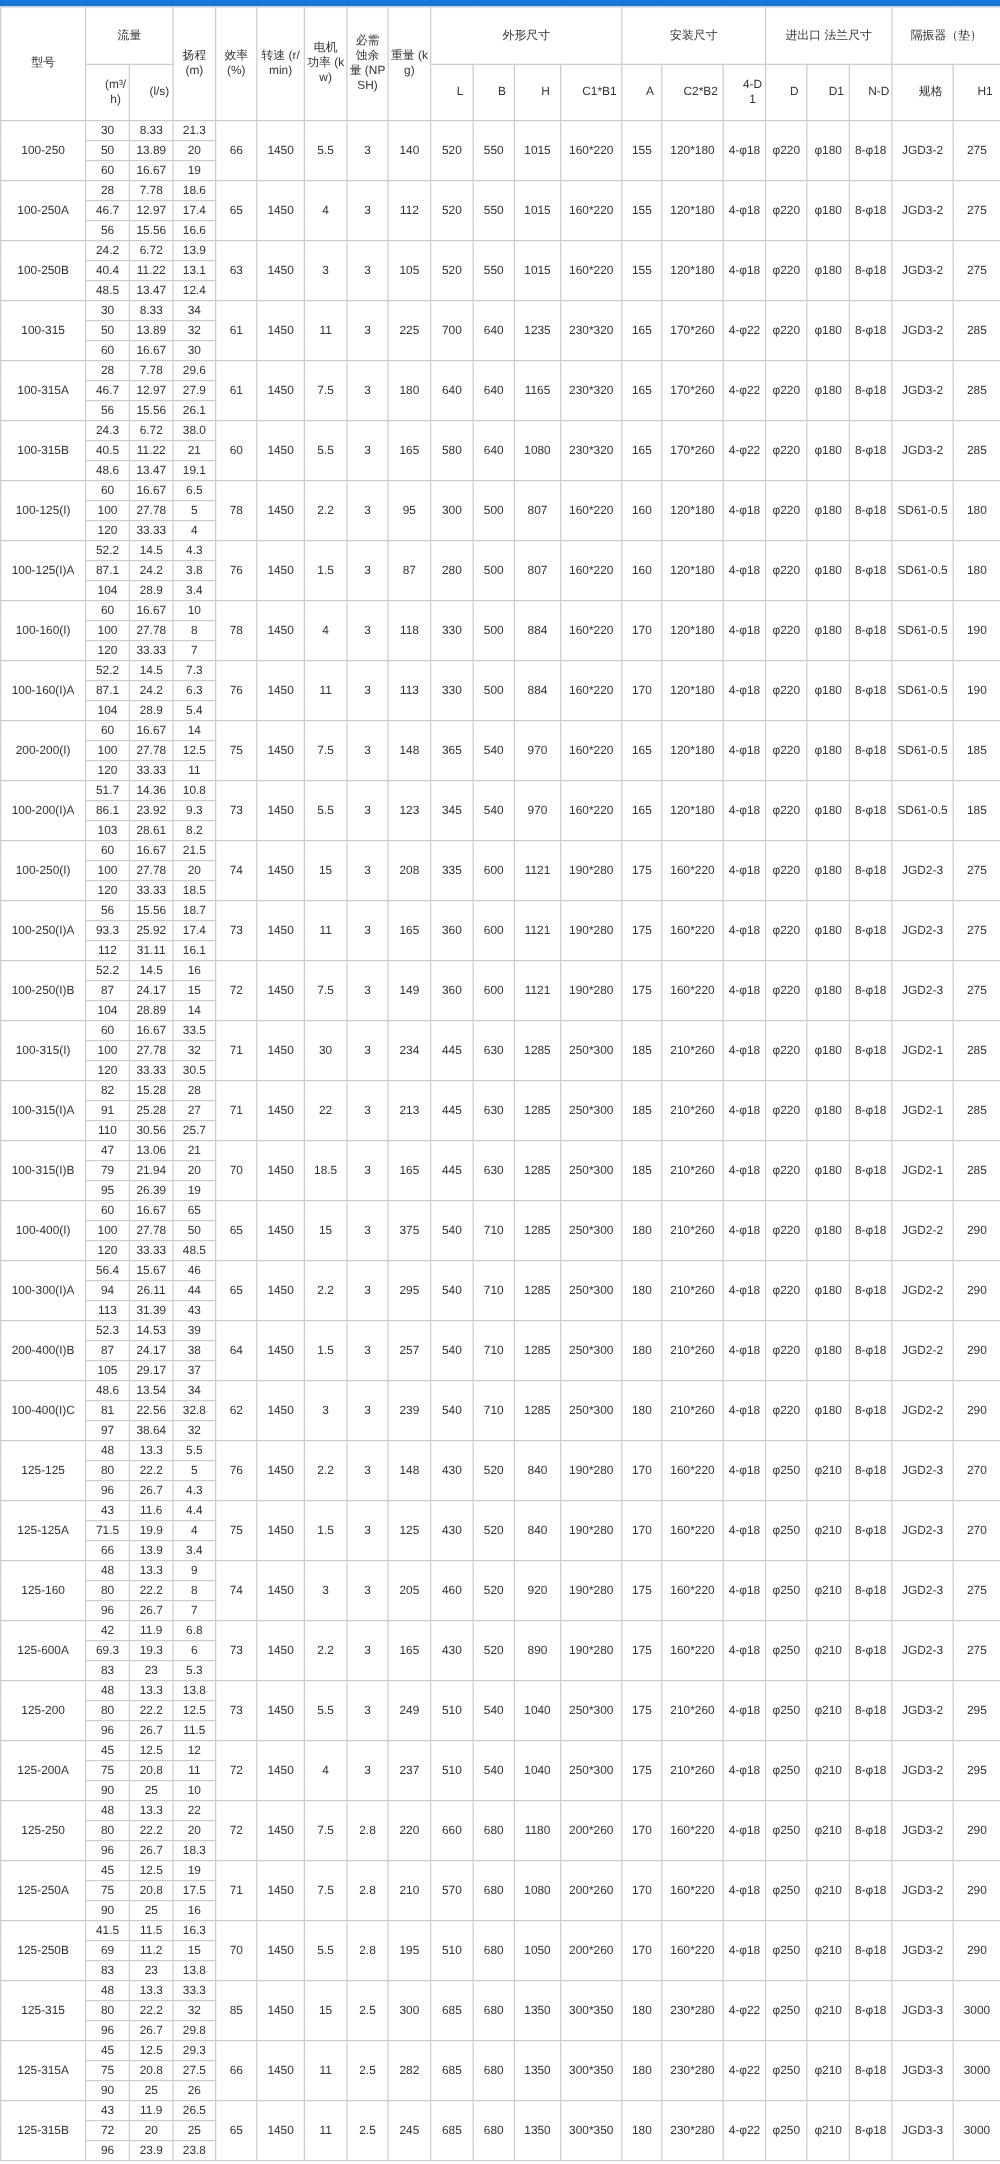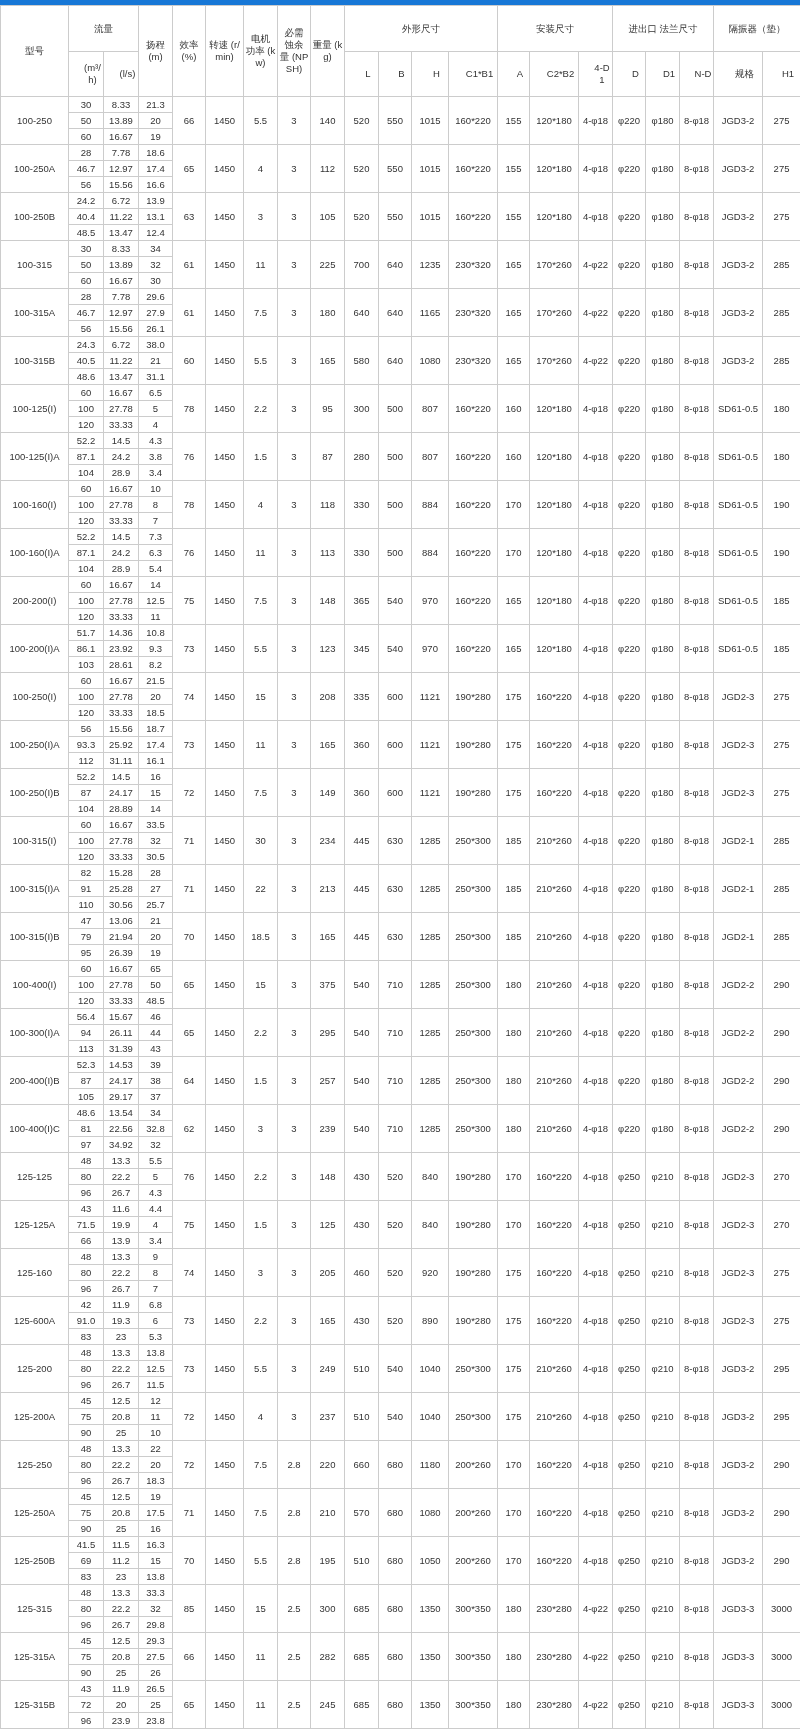--- a/index.html
+++ b/index.html
@@ -269,21 +269,21 @@
           <td rowspan="3">285</td>
         </tr>
         <tr>
           <td>40.5</td>
           <td>11.22</td>
           <td>21</td>
         </tr>
         <tr>
           <td>48.6</td>
           <td>13.47</td>
-          <td>31.1</td>
+          <td>19.1</td>
         </tr>
         <tr>
           <td rowspan="3">100-125(I)</td>
           <td>60</td>
           <td>16.67</td>
           <td>6.5</td>
           <td rowspan="3">78</td>
           <td rowspan="3">1450</td>
           <td rowspan="3">2.2</td>
           <td rowspan="3">3</td>
@@ -796,21 +796,21 @@
           <td rowspan="3">JGD2-2</td>
           <td rowspan="3">290</td>
         </tr>
         <tr>
           <td>81</td>
           <td>22.56</td>
           <td>32.8</td>
         </tr>
         <tr>
           <td>97</td>
-          <td>34.92</td>
+          <td>38.64</td>
           <td>32</td>
         </tr>
         <tr>
           <td rowspan="3">125-125</td>
           <td>48</td>
           <td>13.3</td>
           <td>5.5</td>
           <td rowspan="3">76</td>
           <td rowspan="3">1450</td>
           <td rowspan="3">2.2</td>
@@ -922,21 +922,21 @@
           <td rowspan="3">175</td>
           <td rowspan="3">160*220</td>
           <td rowspan="3">4-φ18</td>
           <td rowspan="3">φ250</td>
           <td rowspan="3">φ210</td>
           <td rowspan="3">8-φ18</td>
           <td rowspan="3">JGD2-3</td>
           <td rowspan="3">275</td>
         </tr>
         <tr>
-          <td>91.0</td>
+          <td>69.3</td>
           <td>19.3</td>
           <td>6</td>
         </tr>
         <tr>
           <td>83</td>
           <td>23</td>
           <td>5.3</td>
         </tr>
         <tr>
           <td rowspan="3">125-200</td>

